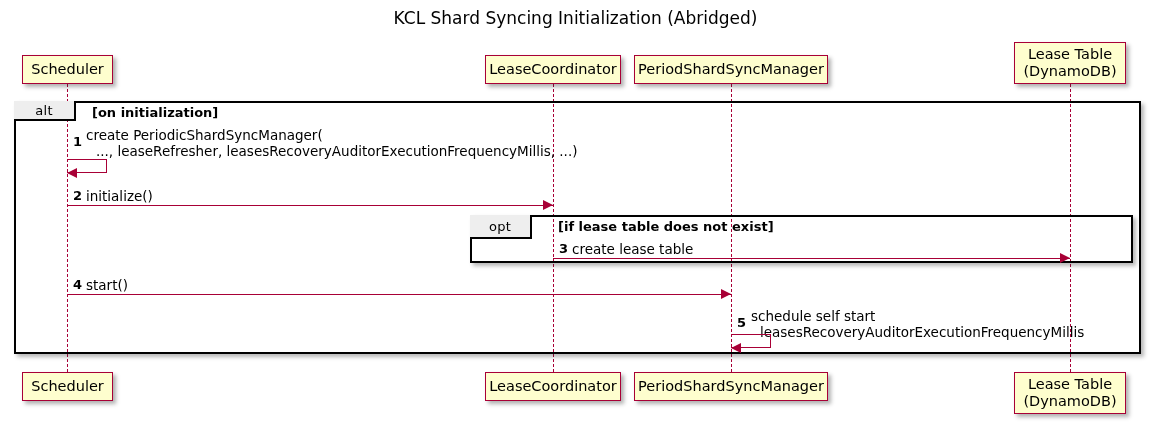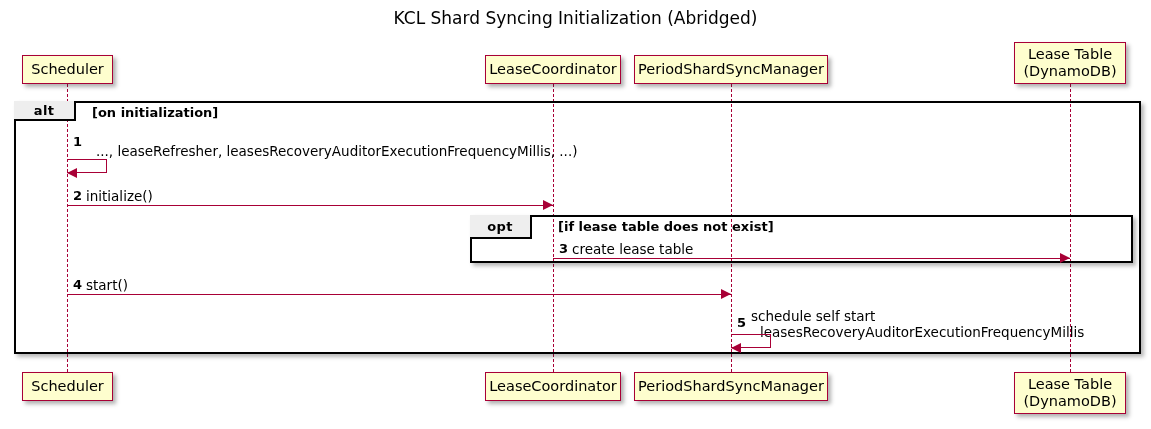--- a/index.html
+++ b/index.html
@@ -66,21 +66,21 @@
   }
   .frame.shadowed { box-shadow: 3px 3px 4px rgba(40,40,40,0.33); }
   .frame-tab {
     position: absolute;
     box-sizing: border-box;
     background: #EEEEEE;
     border-right: 2px solid #000000;
     border-bottom: 2px solid #000000;
     color: #000000;
     font-size: 13px;
-    font-weight: bold;
+    font-weight: normal;
     display: flex;
     align-items: center;
     justify-content: center;
     letter-spacing: 0.3px;
   }
   .frame-tab-notch {
     position: absolute;
     width: 0;
     height: 0;
   }
@@ -182,20 +182,21 @@
   <div class="participant" style="left:634px; top:55px; width:194px; height:29px;">
     <span class="pline">PeriodShardSyncManager</span>
   </div>
 
   <div class="participant" style="left:1014px; top:42px; width:112px; height:42px;">
     <span class="pline">Lease Table</span>
     <span class="pline">(DynamoDB)</span>
   </div>
 
   <div class="msg-num" style="left:73px; top:134px;">1</div>
+  <div class="msg-label" style="left:86px; top:127px;">create PeriodicShardSyncManager(</div>
   <div class="msg-label" style="left:96px; top:143px;text-align:right;">..., leaseRefresher, leasesRecoveryAuditorExecutionFrequencyMillis, ...)</div>
   <div class="self-loop" style="left:67px; top:159px; width:40px; height:14px;"></div>
   <div class="arrowhead left" style="left:67px; top:168px;"></div>
 
   <div class="msg-num" style="left:73px; top:188px;">2</div>
   <div class="msg-label" style="left:86px; top:188px;">initialize()</div>
   <div class="msg-line" style="left:67px; top:205px; width:486px;"></div>
   <div class="arrowhead right" style="left:543px; top:200px;"></div>
 
   <div class="msg-num" style="left:559px; top:241px;">3</div>

